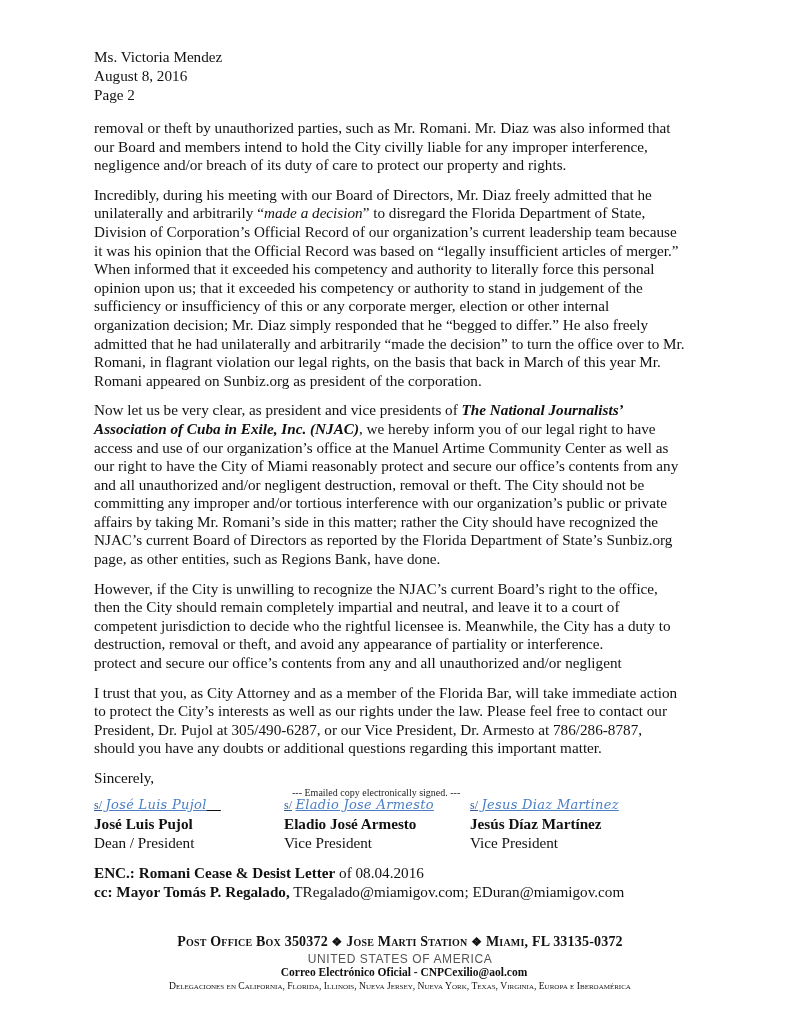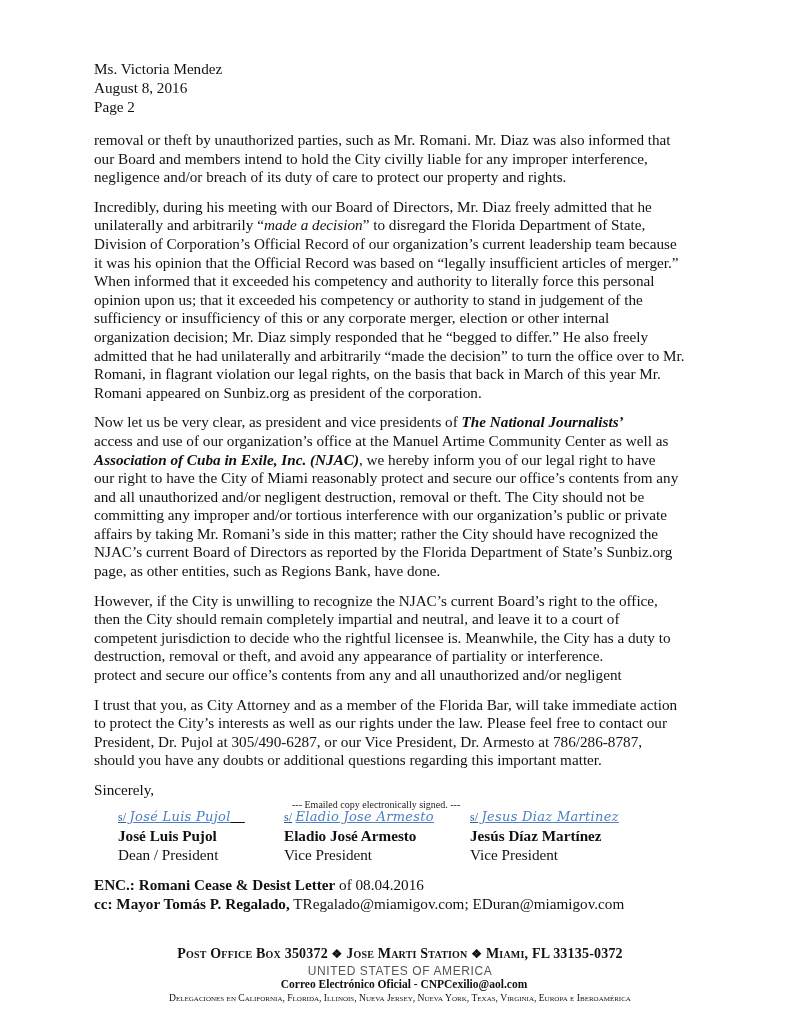--- a/index.html
+++ b/index.html
@@ -1,18 +1,18 @@
 <!DOCTYPE html>
 <html><head>
 <meta charset="utf-8">
 <style>
   html, body { margin: 0; padding: 0; background: #ffffff; }
   body { width: 800px; height: 1035px; position: relative; overflow: hidden; }
   .page {
-    position: absolute; left: 0; top: 12px; width: 800px; height: 746px;
+    position: absolute; left: 0; top: 0; width: 800px; height: 746px;
     font-family: "Liberation Serif", serif; color: #111; font-size: 15.2px; line-height: 18.6px;
   }
   .header { position: absolute; left: 94px; top: 48px; }
   .header div { height: 19px; }
   .body { position: absolute; left: 94px; top: 119px; width: 620px; }
   .para { margin: 0 0 11px 0; white-space: normal; }
   .para .ln { display: block; white-space: nowrap; }
   em { font-style: italic; }
   .bi { font-weight: bold; font-style: italic; }
   .signed-note { position: absolute; left: 292px; top: 784px; font-size: 10px; color: #222; }
@@ -59,22 +59,22 @@
       <span class="ln">opinion upon us; that it exceeded his competency or authority to stand in judgement of the</span>
       <span class="ln">sufficiency or insufficiency of this or any corporate merger, election or other internal</span>
       <span class="ln">organization decision; Mr. Diaz simply responded that he “begged to differ.” He also freely</span>
       <span class="ln">admitted that he had unilaterally and arbitrarily “made the decision” to turn the office over to Mr.</span>
       <span class="ln">Romani, in flagrant violation our legal rights, on the basis that back in March of this year Mr.</span>
       <span class="ln">Romani appeared on Sunbiz.org as president of the corporation.</span>
     </p>
 
     <p class="para">
       <span class="ln"><span>Now let us be very clear, as president and vice presidents of </span><span class="bi">The National Journalists’</span></span>
+      <span class="ln"><span class="bi">Association of Cuba in Exile, Inc. (NJAC)</span><span>, we hereby inform you of our legal right to have</span></span>
       <span class="ln">access and use of our organization’s office at the Manuel Artime Community Center as well as</span>
-      <span class="ln"><span class="bi">Association of Cuba in Exile, Inc. (NJAC)</span><span>, we hereby inform you of our legal right to have</span></span>
       <span class="ln">our right to have the City of Miami reasonably protect and secure our office’s contents from any</span>
       <span class="ln">and all unauthorized and/or negligent destruction, removal or theft. The City should not be</span>
       <span class="ln">committing any improper and/or tortious interference with our organization’s public or private</span>
       <span class="ln">affairs by taking Mr. Romani’s side in this matter; rather the City should have recognized the</span>
       <span class="ln">NJAC’s current Board of Directors as reported by the Florida Department of State’s Sunbiz.org</span>
       <span class="ln">page, as other entities, such as Regions Bank, have done.</span>
     </p>
 
     <p class="para">
       <span class="ln">However, if the City is unwilling to recognize the NJAC’s current Board’s right to the office,</span>
@@ -89,21 +89,21 @@
       <span class="ln">to protect the City’s interests as well as our rights under the law. Please feel free to contact our</span>
       <span class="ln">President, Dr. Pujol at 305/490-6287, or our Vice President, Dr. Armesto at 786/286-8787,</span>
       <span class="ln">should you have any doubts or additional questions regarding this important matter.</span>
     </p>
 
     <p class="para">Sincerely,</p>
   </div>
 
   <div class="signed-note">---   Emailed copy electronically signed.   ---</div>
 
-  <div class="sig-col" style="left:94px;margin-left:24px;">
+  <div class="sig-col" style="left:94px;">
     <div class="sig-line"><span class="sig-s">s/</span> <span class="sig-script">José Luis Pujol</span><span style="text-decoration:underline;">__</span></div>
     <div class="sig-name">José Luis Pujol</div>
     <div class="sig-title">Dean / President</div>
   </div>
 
   <div class="sig-col" style="left:284px;">
     <div class="sig-line"><span class="sig-s">s/</span> <span class="sig-script">Eladio Jose Armesto</span></div>
     <div class="sig-name">Eladio José Armesto</div>
     <div class="sig-title">Vice President</div>
   </div>

